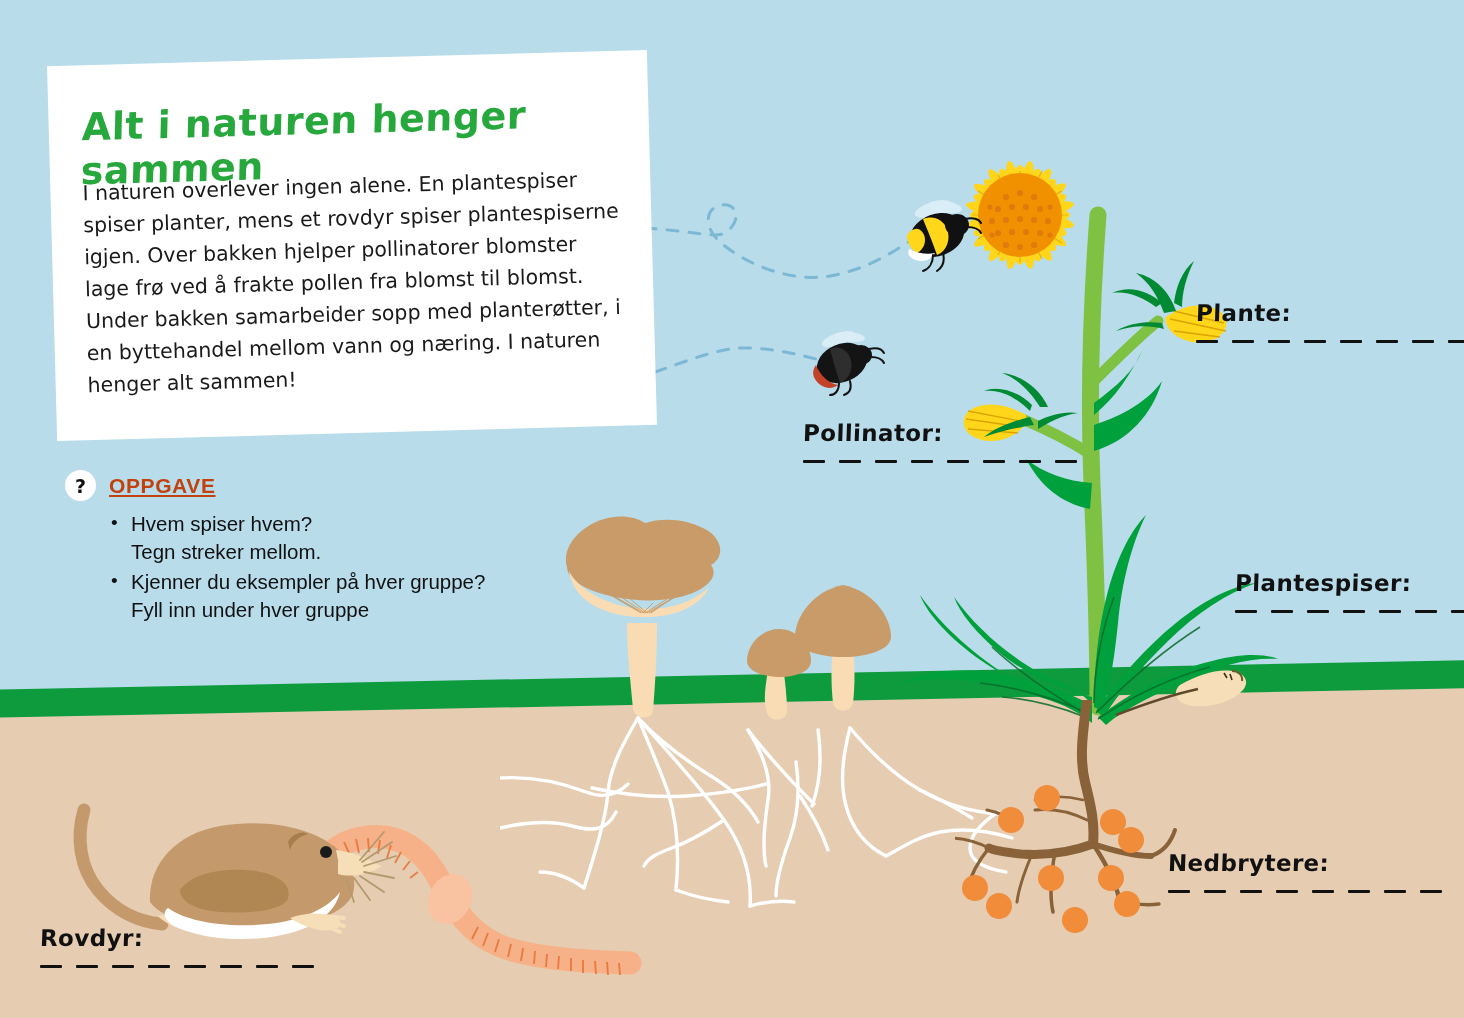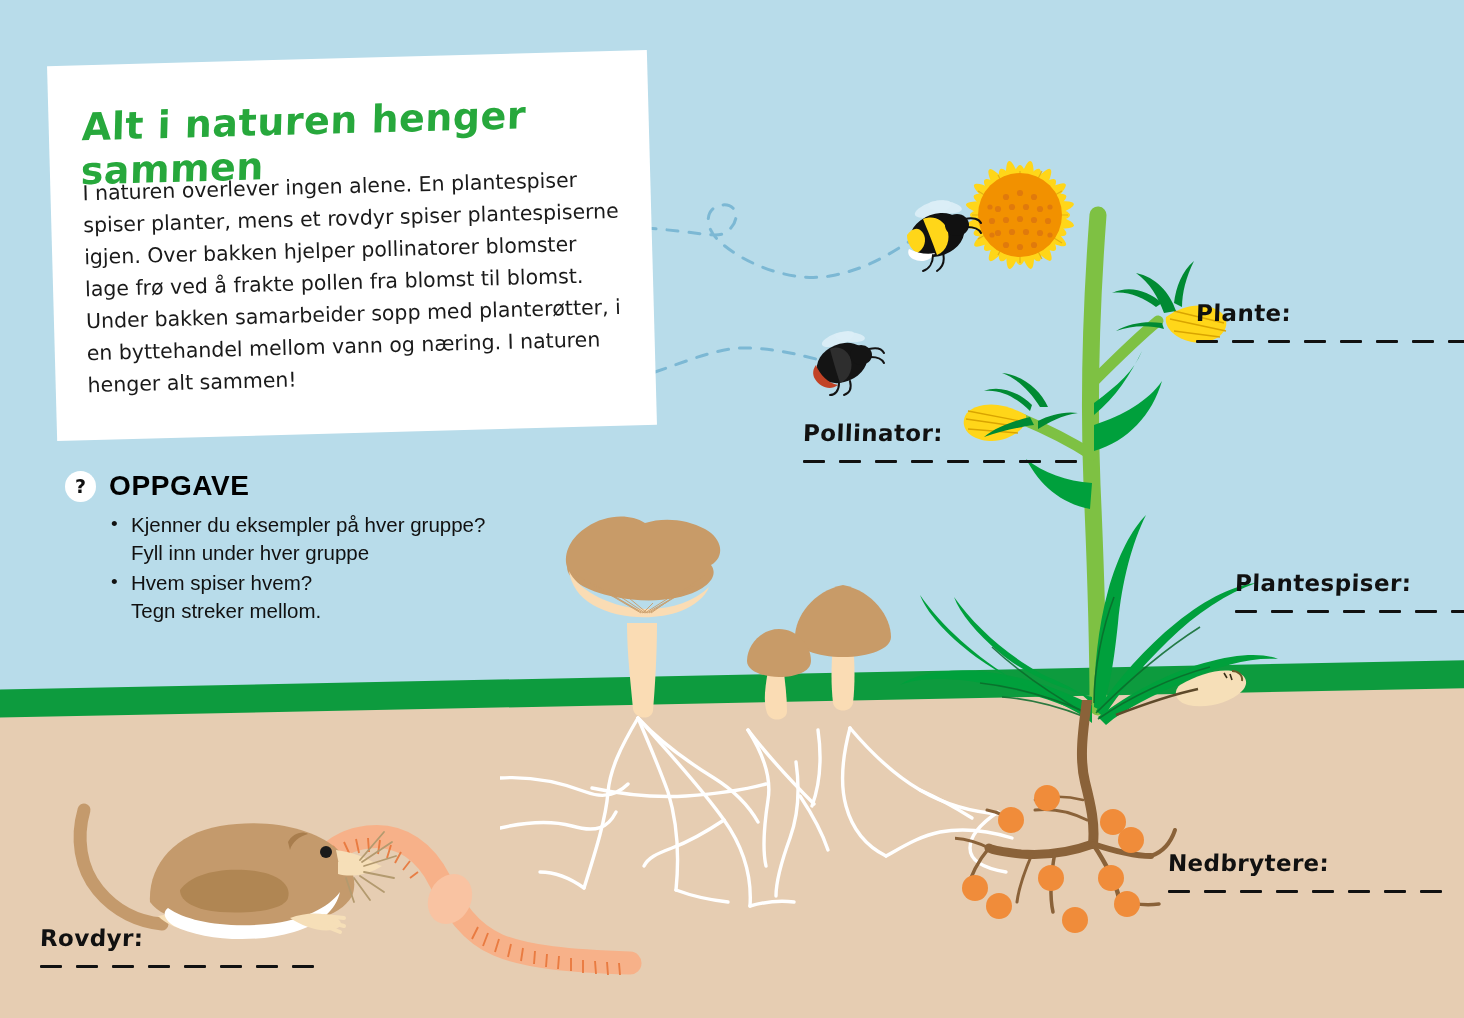--- a/index.html
+++ b/index.html
@@ -37,22 +37,22 @@
 
   
   .oppgave{position:absolute;left:65px;top:470px;width:520px;}
   .opp-head{display:flex;align-items:center;gap:13px;}
   .q-badge{
     width:31px;height:31px;border-radius:50%;background:#ffffff;
     display:flex;align-items:center;justify-content:center;
     font-size:19px;font-weight:bold;color:#111;
     font-family:"DejaVu Sans",sans-serif;
   }
-  .opp-title{font-size:28px;font-weight:bold;letter-spacing:.6px;color:#000000;
-             font-family:"Liberation Sans",sans-serif;}
+  .opp-title{font-size:21px;font-weight:bold;letter-spacing:.6px;color:#c2410c;
+             font-family:"Liberation Sans",sans-serif;text-decoration:underline;}
   .opp-list{margin:9px 0 0 46px;padding:0;list-style:none;}
   .opp-list li{font-size:20.5px;line-height:27.5px;color:#111;margin-bottom:3px;
                font-family:"Liberation Sans",sans-serif;position:relative;padding-left:20px;}
   .opp-list li:before{content:"\2022";position:absolute;left:0;top:-1px;font-size:19px;}
   .opp-sub{display:block;}
 
   
   .lbl{position:absolute;}
   .lbl .txt{
     font-size:23px;color:#111;white-space:nowrap;font-weight:bold;
@@ -404,26 +404,26 @@
     <div class="card-body">I naturen overlever ingen alene. En plantespiser spiser planter, mens et rovdyr spiser plantespiserne igjen. Over bakken hjelper pollinatorer blomster lage frø ved å frakte pollen fra blomst til blomst. Under bakken samarbeider sopp med planterøtter, i en byttehandel mellom vann og næring. I naturen henger alt sammen!</div>
   </div>
 
   <div class="oppgave">
     <div class="opp-head">
       <div class="q-badge">?</div>
       <div class="opp-title">OPPGAVE</div>
     </div>
     <ul class="opp-list">
       <li>
+        <span>Hvem spiser hvem?</span>
+        <span class="opp-sub">Tegn streker mellom.</span>
+      </li>
+      <li>
         <span>Kjenner du eksempler på hver gruppe?</span>
         <span class="opp-sub">Fyll inn under hver gruppe</span>
-      </li>
-      <li>
-        <span>Hvem spiser hvem?</span>
-        <span class="opp-sub">Tegn streker mellom.</span>
       </li>
     </ul>
   </div>
 
   <div class="lbl" style="left:1196px;top:300px;">
     <div class="txt">Plante:</div>
     <div class="dashline">
       <i></i>
         <i></i>
         <i></i>

